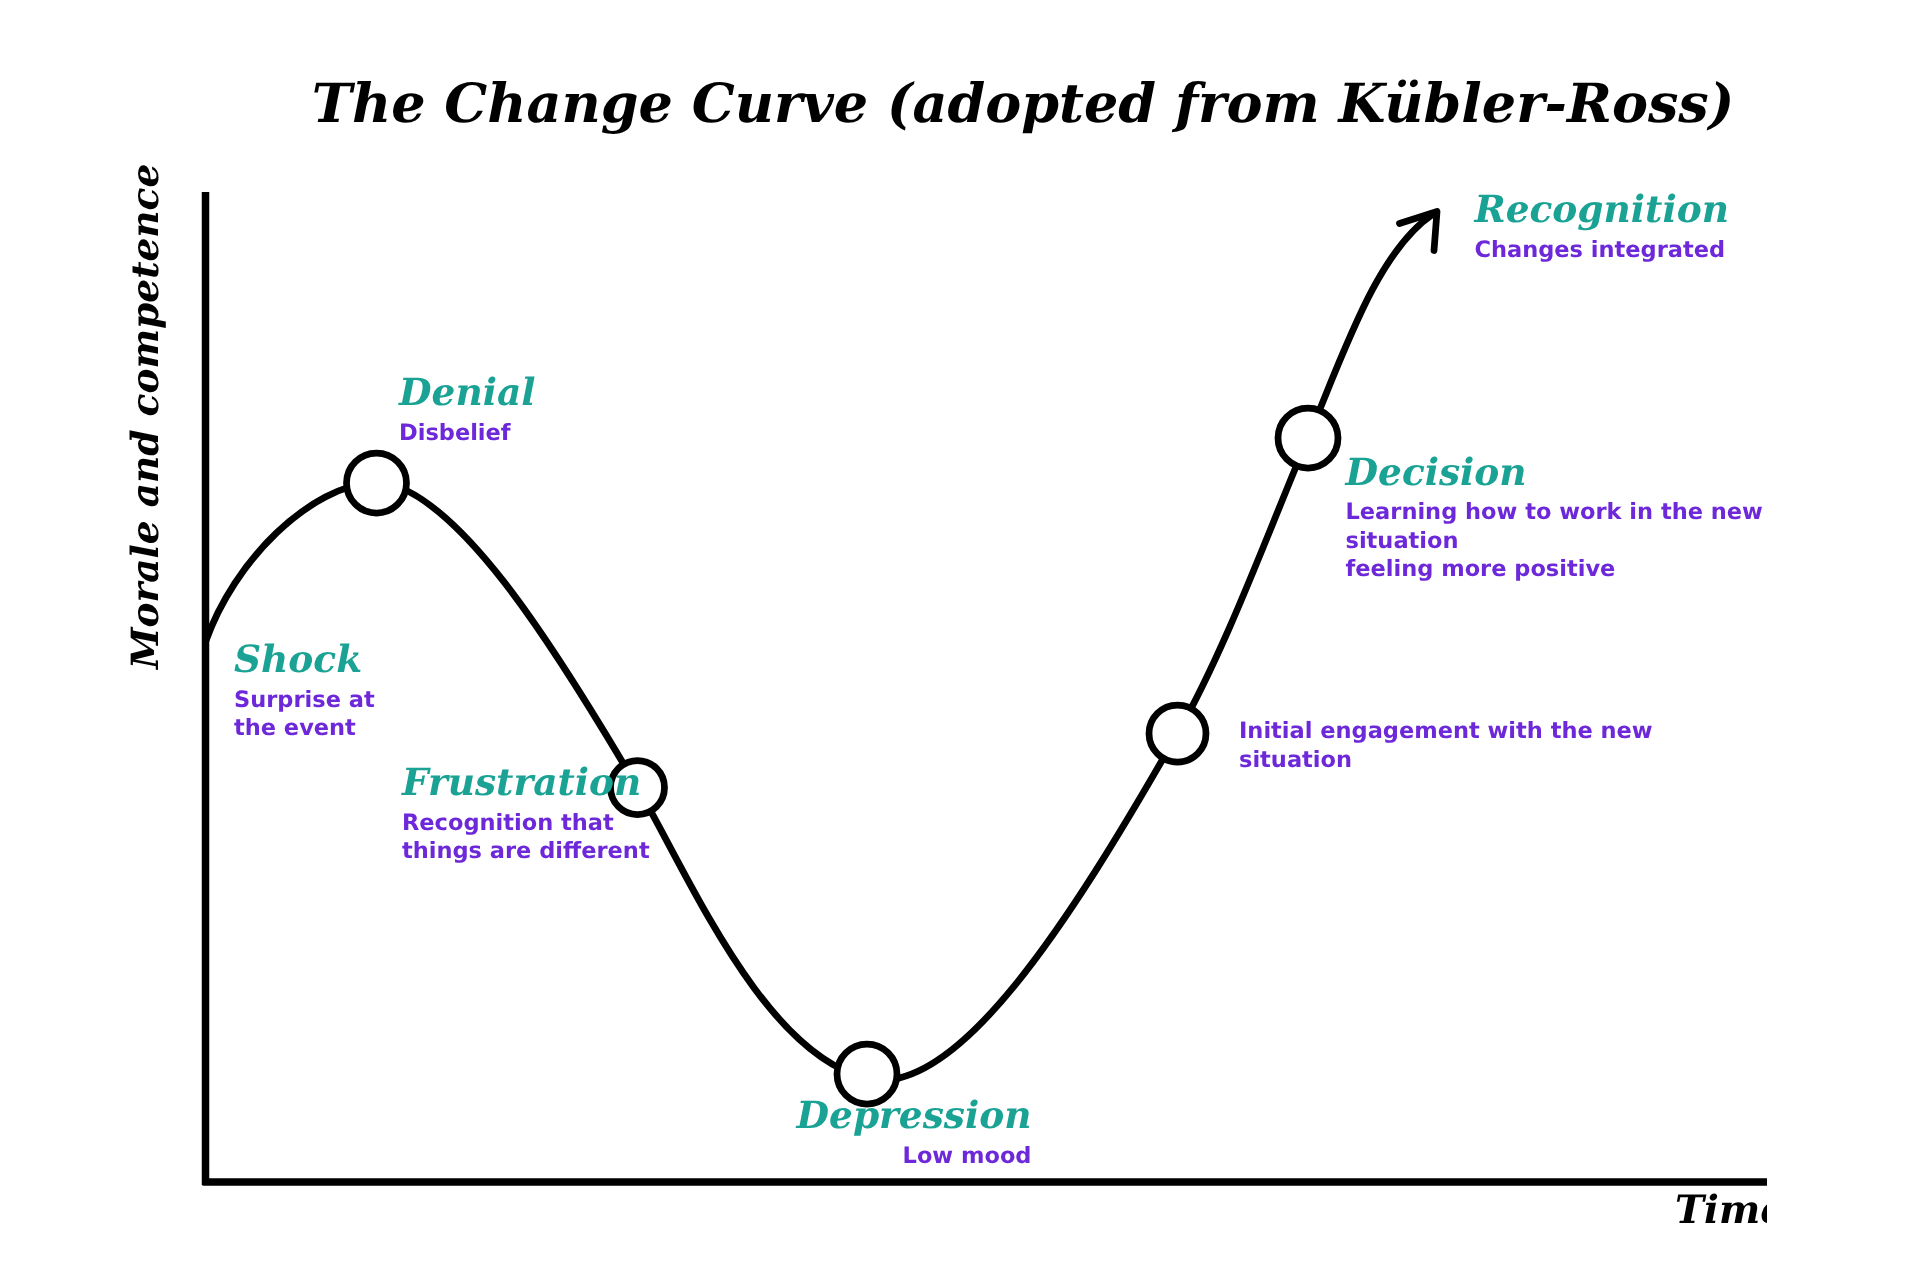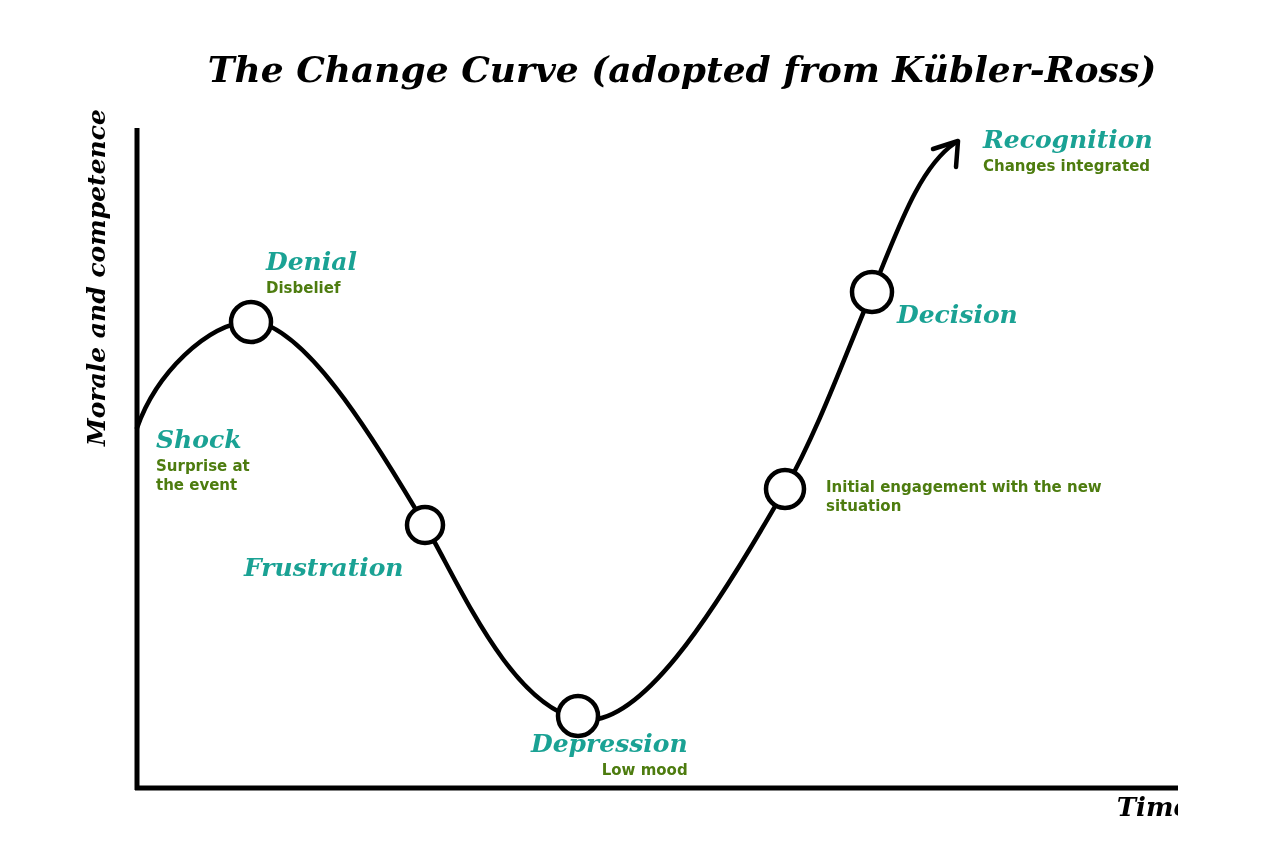--- a/index.html
+++ b/index.html
@@ -54,26 +54,26 @@
     line-height:29px;
     color:var(--accent,#1AA294);
     white-space:nowrap;
   }
   .stage-desc{
     margin-top:3px;
     font-family:"DejaVu Sans", sans-serif;
     font-weight:600;
     font-size:15px;
     line-height:19px;
-    color:#4d7c0f;
+    color:#6d28d9;
     white-space:pre-line;
   }
   .stage-shock{left:156px;top:425px;}
   .stage-denial{left:222px;top:247px;margin-left:44px;}
-  .stage-frustration{left:244px;top:507px;margin-top:46px;}
+  .stage-frustration{left:268px;top:507px;}
   .stage-depression{left:531px;top:729px;text-align:right;}
   .stage-depression .stage-desc{margin-left:9px;}
   .stage-experiment{left:826px;top:475px;}
   .stage-decision{left:897px;top:271px;margin-top:29px;}
   .stage-integration{left:983px;top:125px;}
 </style>
 </head>
 <body>
 
 <div id="canvas">
@@ -111,33 +111,37 @@
 the event</div>
   </div>
 
   <div class="stage stage-denial">
     <div class="stage-name">Denial</div>
     <div class="stage-desc">Disbelief</div>
   </div>
 
   <div class="stage stage-frustration">
     <div class="stage-name">Frustration</div>
+    <div class="stage-desc">Recognition that
+things are different</div>
   </div>
 
   <div class="stage stage-depression">
     <div class="stage-name">Depression</div>
     <div class="stage-desc">Low mood</div>
   </div>
 
   <div class="stage stage-experiment">
     <div class="stage-desc">Initial engagement with the new situation</div>
   </div>
 
   <div class="stage stage-decision">
     <div class="stage-name">Decision</div>
+    <div class="stage-desc">Learning how to work in the new situation
+feeling more positive</div>
   </div>
 
   <div class="stage stage-integration">
     <div class="stage-name">Recognition</div>
     <div class="stage-desc">Changes integrated</div>
   </div>
 
 </div>
 
 </body></html>

